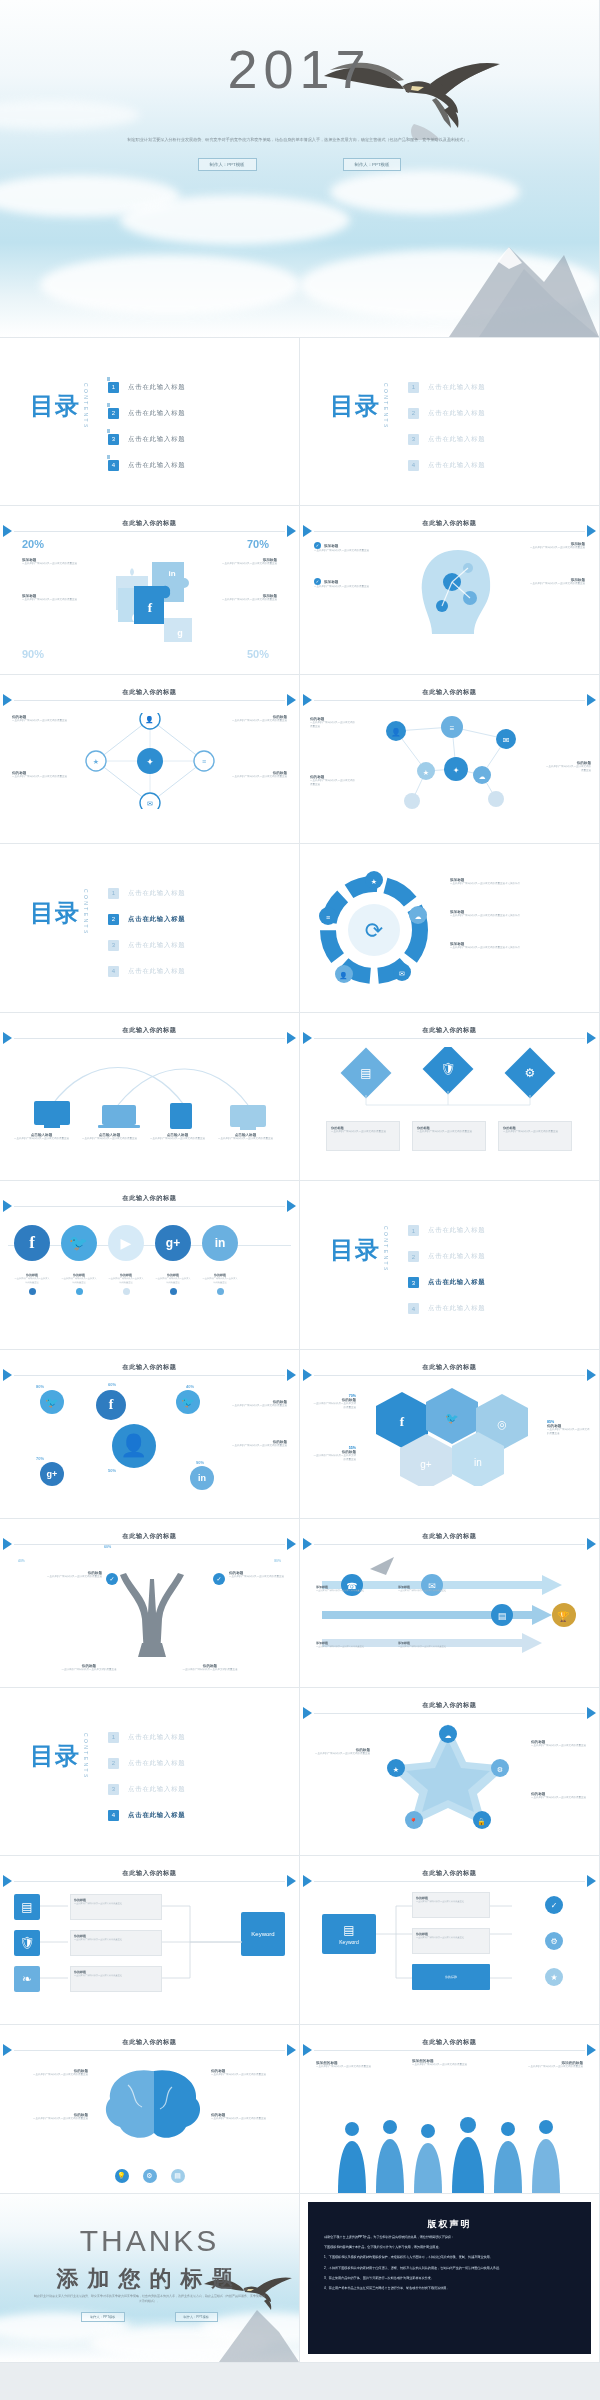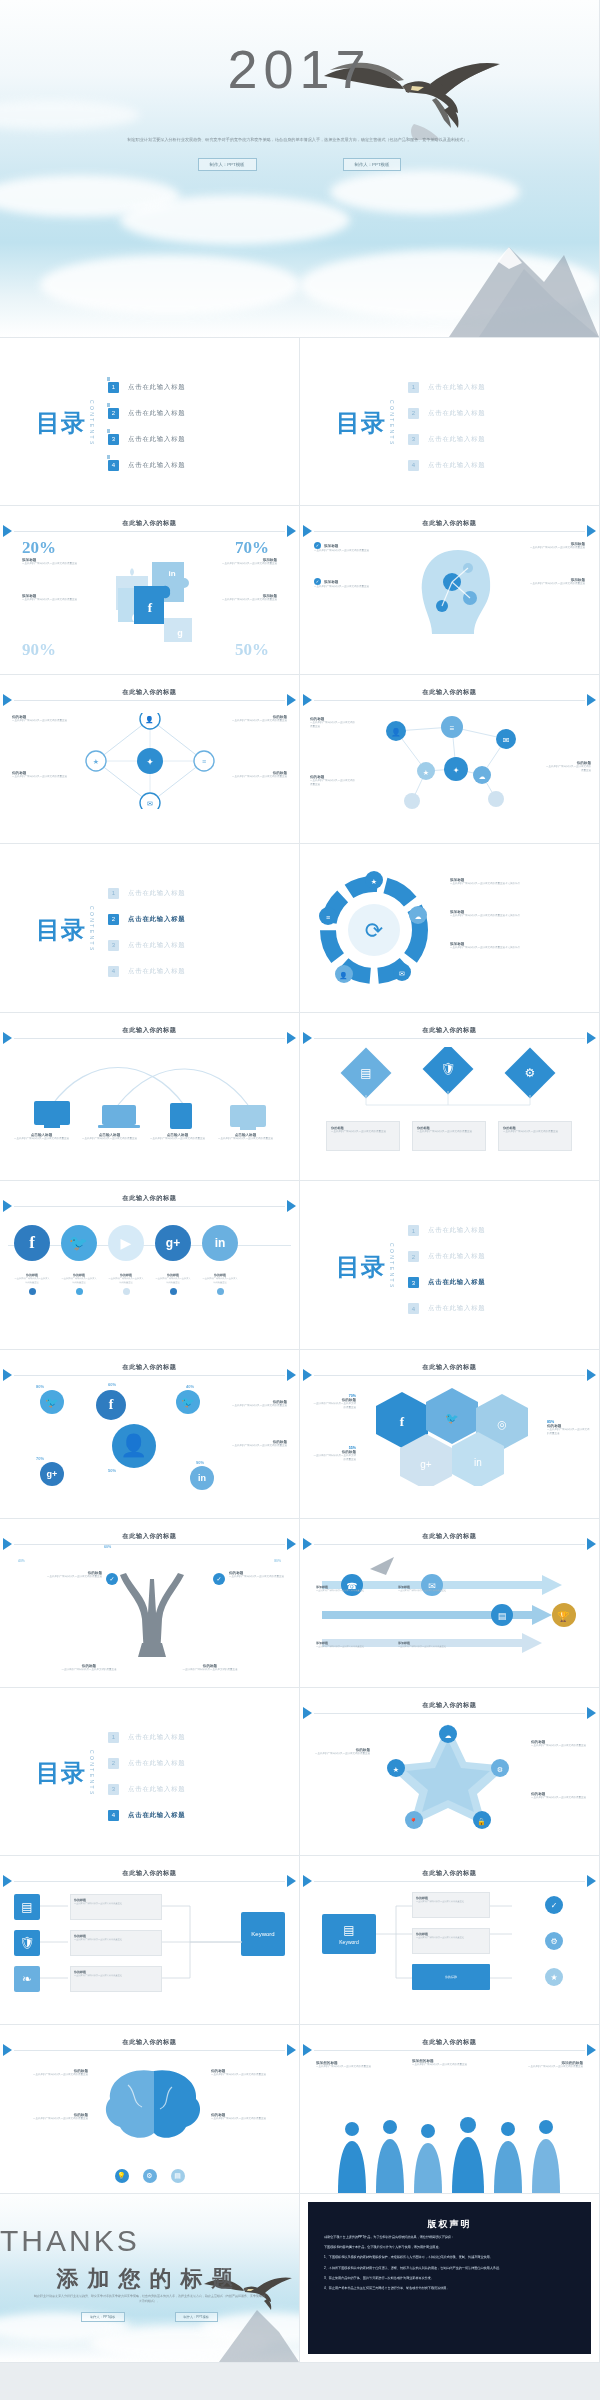--- a/index.html
+++ b/index.html
@@ -37,53 +37,53 @@
   
   .s-head { position:absolute; top:13px; left:0; right:0; text-align:center;
     font-size:6.2px; color:#4a5560; font-weight:700; letter-spacing:.6px; }
   .s-rule { position:absolute; top:25px; left:14px; right:14px; height:1px; background:#dfe6ec; }
   .tri { position:absolute; top:19px; width:0; height:0;
     border-top:6px solid transparent; border-bottom:6px solid transparent; }
   .tri.l { left:3px; border-left:9px solid #2e8ed1; }
   .tri.r { right:3px; border-left:9px solid #2e8ed1; }
 
   
-  .toc-word { position:absolute; left:30px; top:62px; display:flex; align-items:center; gap:3px;margin-left:6px; }
+  .toc-word { position:absolute; left:30px; top:45px; display:flex; align-items:center; gap:3px; }
   .toc-cn { font-size:24px; color:#2e8ed1; font-weight:700; line-height:1.05; letter-spacing:1px; }
   .toc-en { writing-mode:vertical-rl; font-size:5px; color:#8fb9d6; letter-spacing:2.4px; }
   .toc-list { position:absolute; left:108px; top:44px; display:flex; flex-direction:column; gap:15px; }
   .toc-item { display:flex; align-items:center; gap:9px; position:relative; }
   .toc-num { width:11px; height:11px; background:#2e8ed1; color:#fff; font-size:6px;
     display:flex; align-items:center; justify-content:center; border-radius:1px; }
   .toc-num.dim { background:#cfe2f0; color:#8db7d4; }
   .toc-tick { position:absolute; left:-1px; top:-5px; width:3px; height:4px; background:#9cc8e4; }
   .toc-txt { font-size:6.4px; color:#6c7b87; letter-spacing:.8px; }
   .toc-txt.dim { color:#c3d2dd; }
   .toc-txt.act { color:#2f5f86; font-weight:700; }
 
   
   .lbl { font-size:3.6px; color:#5d6b76; font-weight:700; }
   .body { font-size:2.5px; color:#a9b5be; line-height:1.7; }
-  .pct { font-size:17px; color:#6ab0e0; font-weight:600;font-family:Liberation Serif, serif; }
+  .pct { font-size:11px; color:#6ab0e0; font-weight:600; }
   .circ { border-radius:50%; display:flex; align-items:center; justify-content:center;
     color:#fff; font-weight:700; }
   .bx { background:#2e8ed1; color:#fff; display:flex; align-items:center; justify-content:center; }
   .gbx { background:#f0f2f4; border:.6px solid #e0e5e9; }
   svg { display:block; }
 
   
   .cr { position:absolute; inset:8px 8px 8px 8px; background:#0f172a; }
   .cr-t { position:absolute; top:16px; left:0; right:0; text-align:center;
     color:#fff; font-size:9px; font-weight:700; letter-spacing:2px; }
   .cr-b { position:absolute; top:32px; left:16px; right:16px; color:#dceaf7;
     font-size:3.1px; line-height:2.05; }
   .cr-b p { margin-bottom:4px; }
 
   
-  .th-en { position:absolute; left:0; right:0; top:30px; text-align:left;
+  .th-en { position:absolute; left:0; right:0; top:30px; text-align:center;
     font-size:30px; color:#6d6f71; letter-spacing:3px; }
   .th-cn { position:absolute; left:0; right:0; top:70px; text-align:center;
     font-size:22px; color:#58595b; letter-spacing:9px; font-weight:600; }
 </style>
 </head>
 <body>
 
 <div class="deck">
 
   <div class="slide full">

